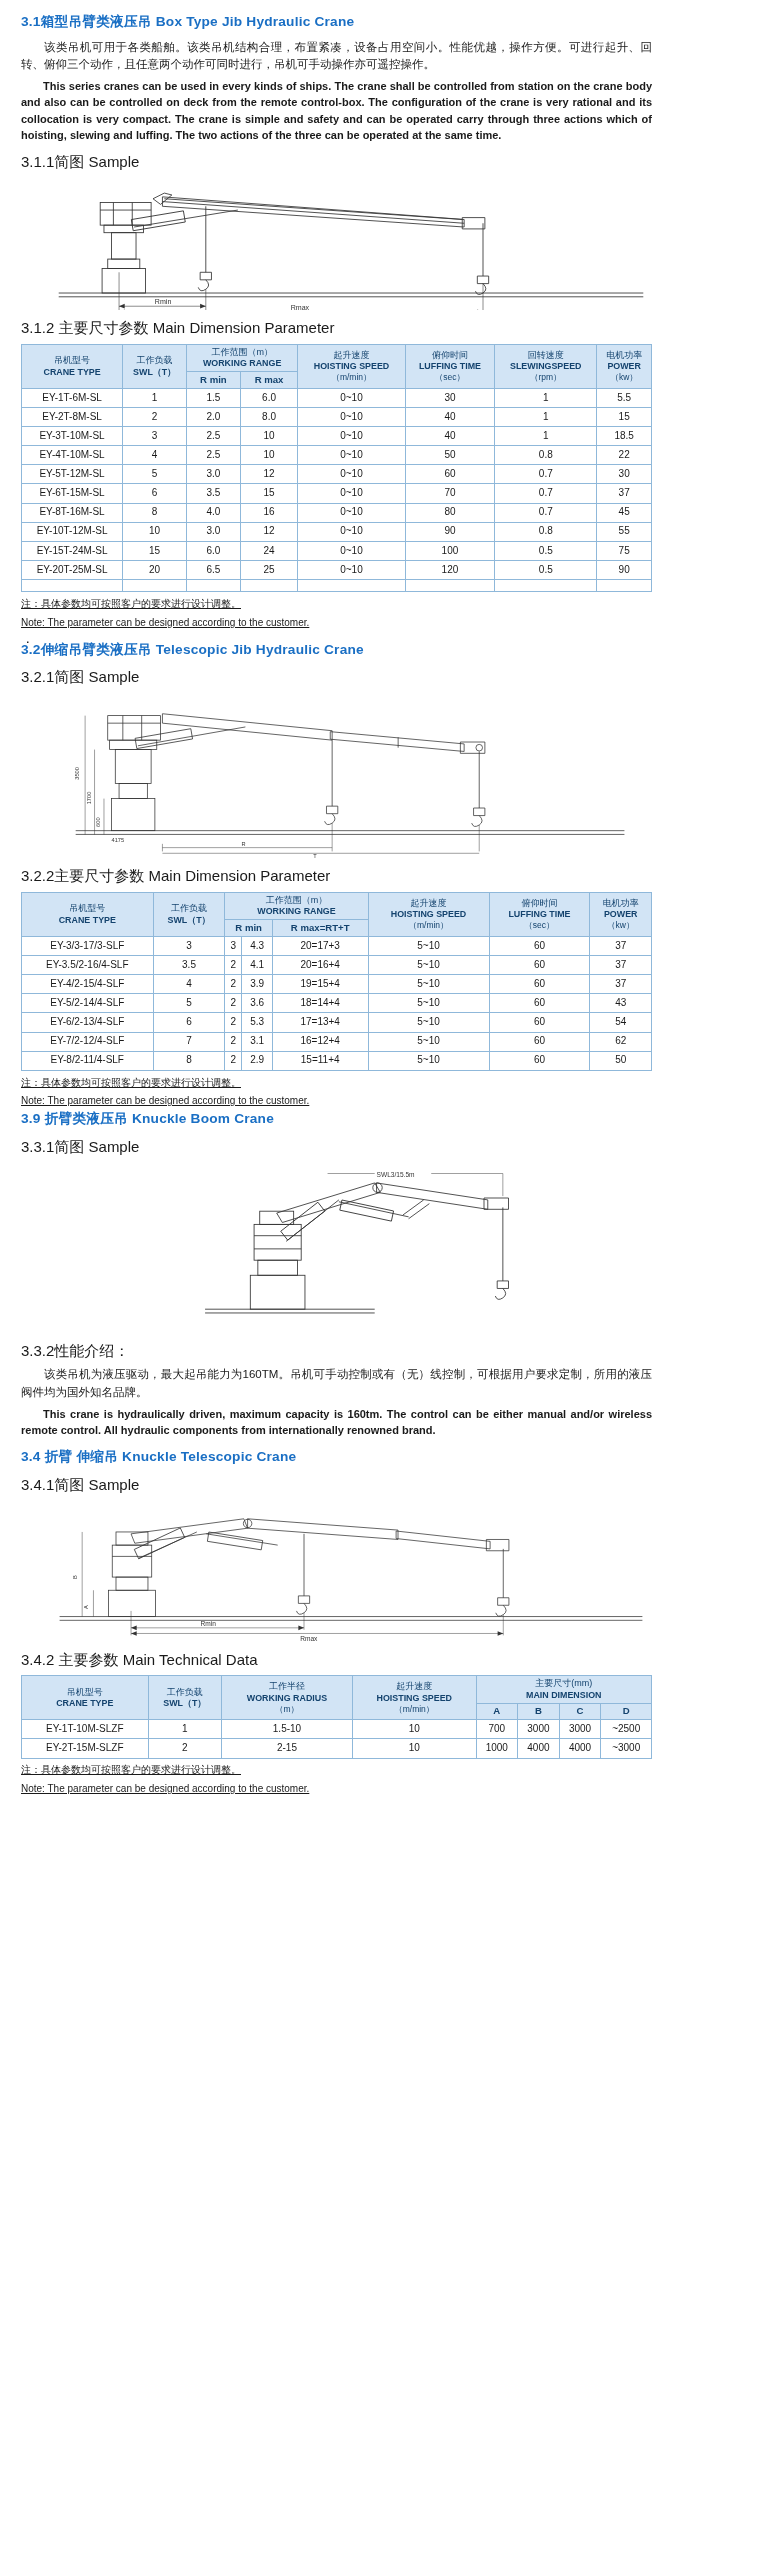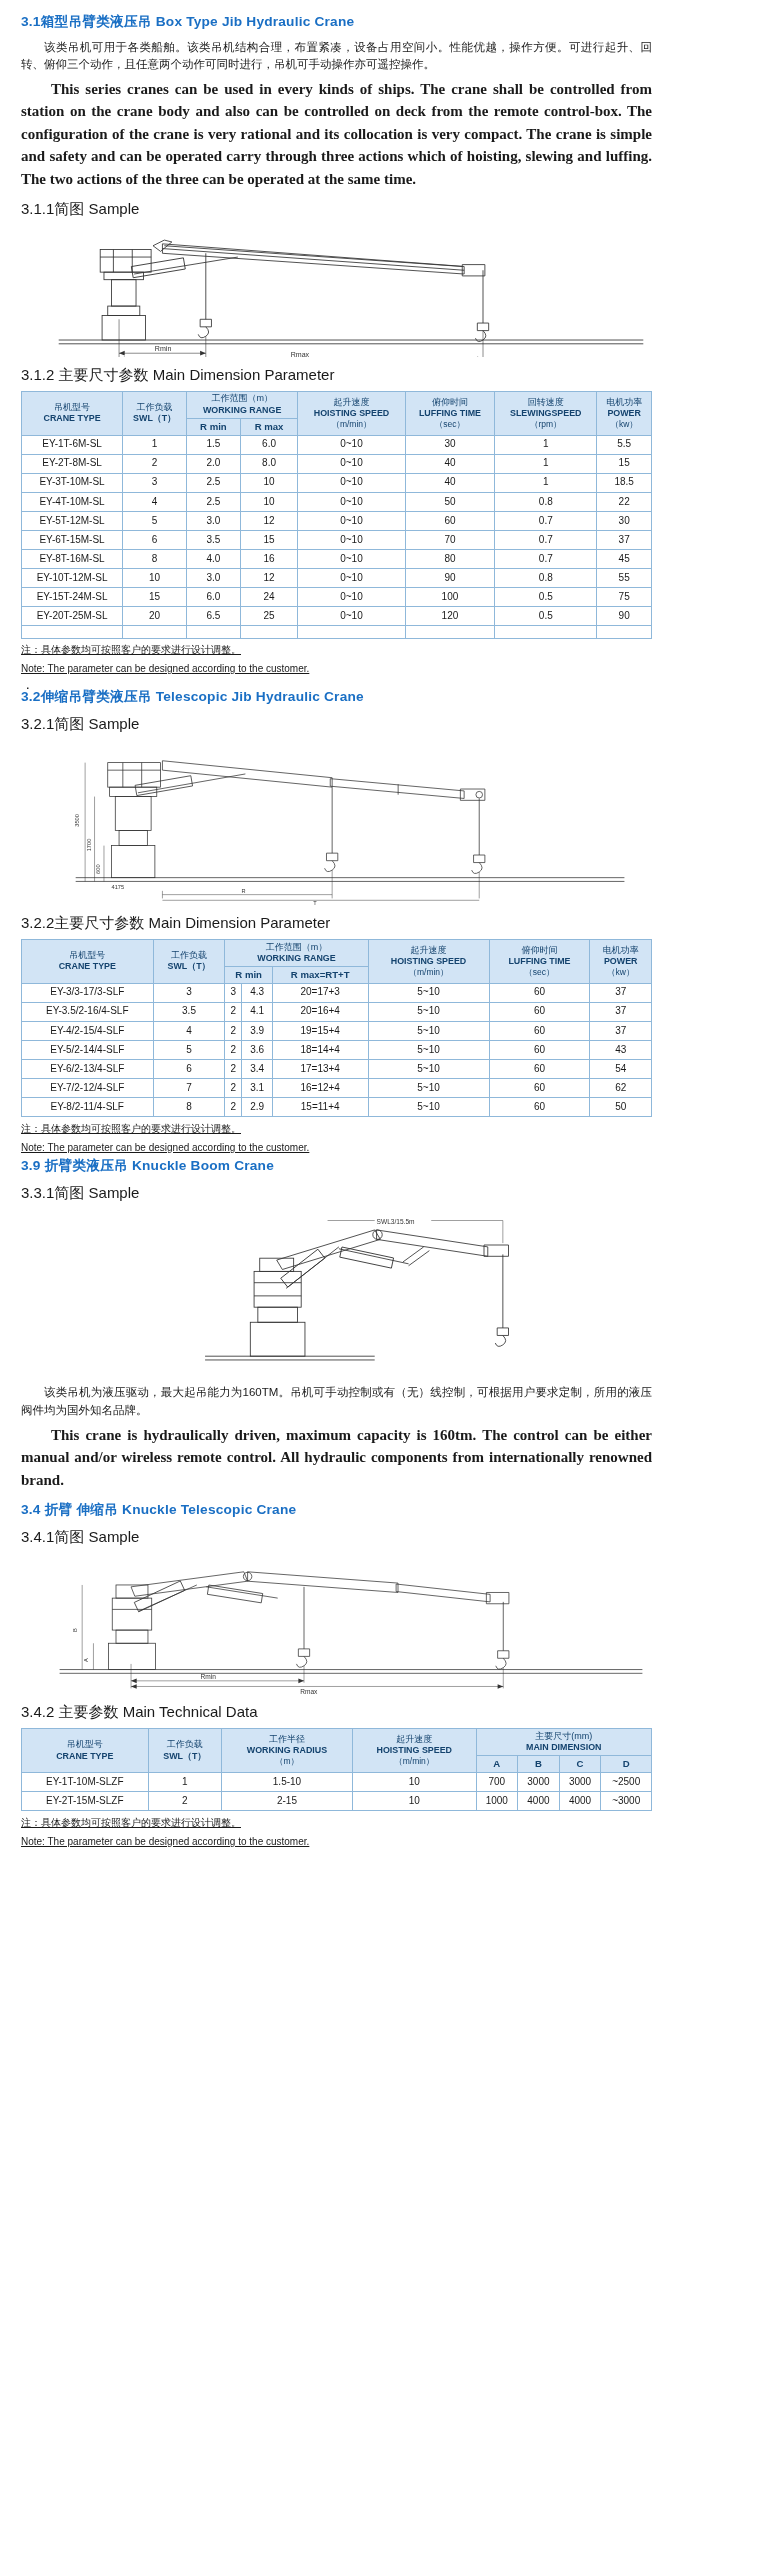--- a/index.html
+++ b/index.html
@@ -27,24 +27,23 @@
   }
 
   p.para {
     font-size: 11.5px;
     line-height: 1.55;
     margin: 0 0 3.8px 0;
     text-align: justify;
     text-indent: 2em;
   }
   p.para.en {
-    font-size: 15px;
+    font-size: 11px;
     text-indent: 2em;
     line-height: 1.5;
-    font-family: Liberation Serif, serif;
   }
   p.note {
     font-size: 10px;
     margin: 3.8px 0 1.9px 0;
     line-height: 1.5;
     text-decoration: underline;
   }
 
   
   table.spec {
@@ -446,21 +445,21 @@
         <td>3.6</td>
         <td>18=14+4</td>
         <td>5~10</td>
         <td>60</td>
         <td>43</td>
       </tr>
       <tr>
         <td>EY-6/2-13/4-SLF</td>
         <td>6</td>
         <td>2</td>
-        <td>3.4</td>
+        <td>5.3</td>
         <td>17=13+4</td>
         <td>5~10</td>
         <td>60</td>
         <td>54</td>
       </tr>
       <tr>
         <td>EY-7/2-12/4-SLF</td>
         <td>7</td>
         <td>2</td>
         <td>3.1</td>
@@ -526,20 +525,21 @@
       </g>
       <g stroke="#333" stroke-width="0.5" fill="none">
         <line x1="250" y1="12" x2="300" y2="12"></line>
         <line x1="360" y1="12" x2="436" y2="12"></line>
         <line x1="436" y1="12" x2="436" y2="36"></line>
       </g>
       <text x="302" y="16" font-size="7" fill="#333" font-family="Liberation Sans, sans-serif">SWL3/15.5m</text>
     </svg>
   </div>
 
+  <h3 class="subsection">3.3.2性能介绍：</h3>
   <p class="para">该类吊机为液压驱动，最大起吊能力为160TM。吊机可手动控制或有（无）线控制，可根据用户要求定制，所用的液压阀件均为国外知名品牌。</p>
   <p class="para en">This crane is hydraulically driven, maximum capacity is 160tm. The control can be either manual and/or wireless remote control. All hydraulic components from internationally renowned brand.</p>
 
   <div class="spacer-sm"></div>
 
   <h2 class="section">3.4 折臂 伸缩吊 Knuckle Telescopic Crane</h2>
   <h3 class="subsection">3.4.1简图 Sample</h3>
 
   <div class="figure">
     <svg width="660" height="141" viewBox="0 0 700 150">

